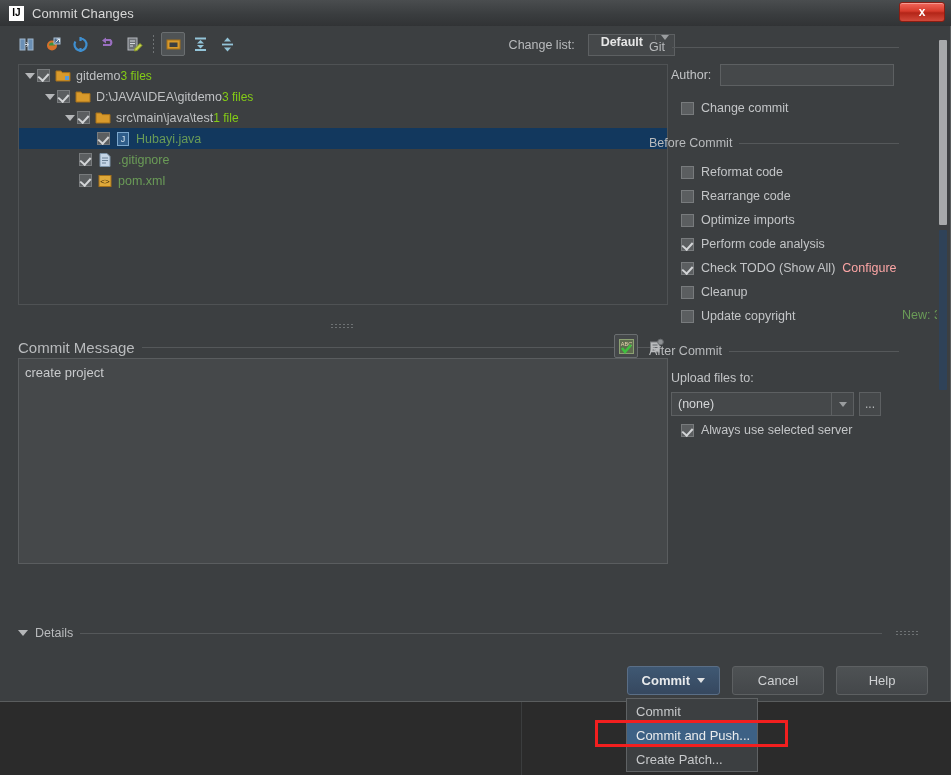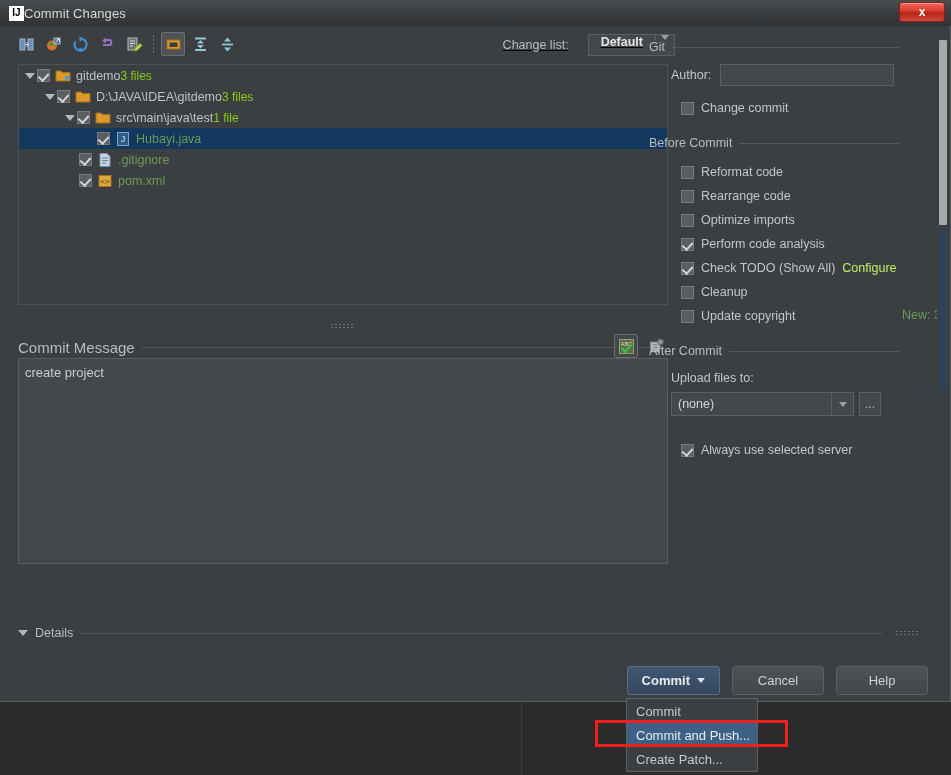--- a/index.html
+++ b/index.html
@@ -33,21 +33,21 @@
     border-top: none; border-left: none;
   }
 
   
   #titlebar {
     position: absolute; left: 0; top: 0; width: 951px; height: 26px;
     background: linear-gradient(to bottom, #4a4d4f 0%, #3a3d3f 55%, #313335 100%);
     display: flex; align-items: center;
   }
   #titlebar .tb-left {
-    display: flex; align-items: center; gap: 0; padding-left: 9px;
+    display: flex; align-items: center; gap: 8px; padding-left: 9px;
   }
   .ij-logo {
     width: 15px; height: 15px; background: #fff; position: relative;
     display: inline-block;
   }
   .ij-logo::before {
     content: "IJ"; position: absolute; left: 0; top: -1px; width: 15px;
     text-align: center; font-size: 10px; font-weight: bold; color: #000;
     font-family: "Liberation Sans", sans-serif; line-height: 16px;
   }
@@ -81,21 +81,21 @@
     background: #4f5355; border: 1px solid #6a6e70;
   }
   .sep-dot {
     width: 1px; height: 18px;
     background: repeating-linear-gradient(to bottom, #6f7375 0 2px, transparent 2px 4px);
     margin: 0 4px;
   }
 
   #changelist-wrap {
     position: absolute; right: 276px; top: 6px;
-    display: flex; align-items: center; gap: 19px; text-decoration: underline;
+    display: flex; align-items: center; gap: 13px;
   }
   #changelist-label { color: #b9bbbd; font-size: 12.5px; }
   .combo {
     display: flex; align-items: flex-start; height: 22px;
     background: #45484a; border: 1px solid #5d6062;
   }
   .combo .val {
     padding: 0 12px; display: flex; align-items: center;
     color: #e6e6e6; font-size: 12.5px; font-weight: bold;
   }
@@ -205,21 +205,21 @@
     height: 22px; background: #45484a; border: 1px solid #5d6062;
     color: #d6d8da; font-size: 12.5px; padding: 0 5px; outline: none;
     font-family: "Liberation Sans", sans-serif;
   }
   .opt-row {
     display: flex; align-items: center; gap: 7px; height: 24px;
     cursor: pointer;
   }
   .opt-row .cbx { margin-right: 0; }
   .opt-label { color: #c3c5c7; font-size: 12.5px; }
-  .link { color: #bef264; font-size: 12.5px; cursor: pointer; }
+  .link { color: #fca5a5; font-size: 12.5px; cursor: pointer; }
 
   .combo2 {
     display: flex; align-items: stretch; height: 24px; width: 183px;
     background: #45484a; border: 1px solid #5d6062;
   }
   .combo2 .val {
     flex: 1; display: flex; align-items: center; padding-left: 6px;
     color: #d4d6d8; font-size: 12.5px;
   }
   .combo2 .arrow {
@@ -551,21 +551,21 @@
       </div>
       <div style="display:flex;align-items:center">
         <div class="combo2">
           <div class="val">(none)</div>
           <div class="arrow">
               <i class="caret-d"></i>
             </div>
         </div>
         <div class="ellipsis-btn">...</div>
       </div>
-      <div class="opt-row" style="margin-top:22px;padding-left:10px">
+      <div class="opt-row" style="margin-top:2px;padding-left:10px">
         <span class="cbx checked"></span>
         <span class="opt-label">Always use selected server</span>
       </div>
     </div>
   </div>
 
   <div id="opt-scroll">
     <div class="thumb"></div>
     <div class="thumb2"></div>
   </div>

